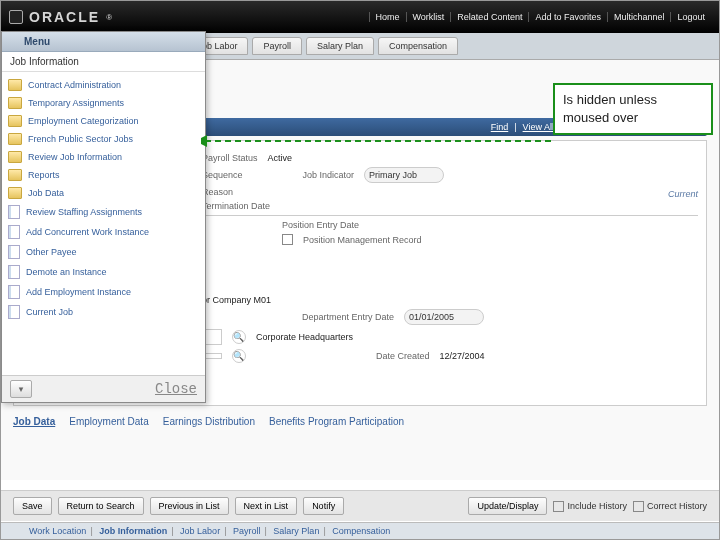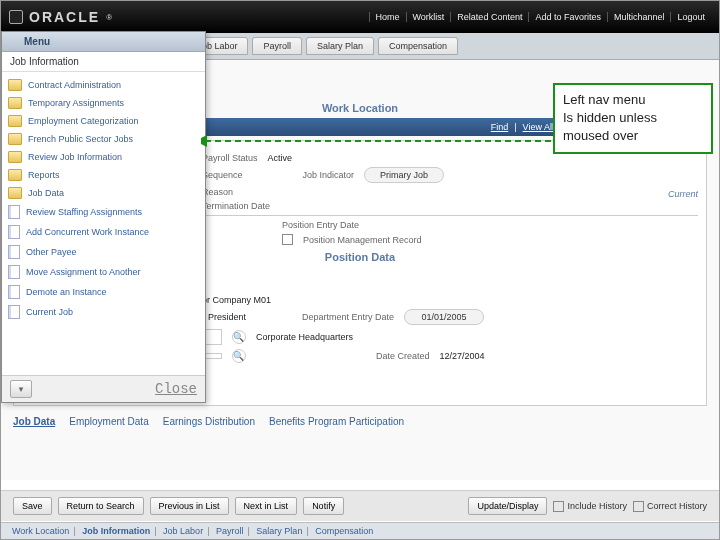--- a/index.html
+++ b/index.html
@@ -10,21 +10,21 @@
   .logo-bug { width: 14px; height: 14px; border: 1px solid #aaa; border-radius: 2px; background: #222; }
   .oracle-word { color: #d6d6d6; font-size: 14px; font-weight: bold; letter-spacing: 2px; font-family: "Trebuchet MS", sans-serif; }
   .reg { color: #d6d6d6; font-size: 8px; vertical-align: super; }
   .topnav { display: flex; }
   .topnav a { color: #eee; font-size: 9px; border-left: 1px solid #555; padding: 0 6px; text-decoration: none; }
 
   .tabs { display: flex; gap: 4px; padding: 4px 8px; background: #cfd6dc; border-bottom: 1px solid #aaa; }
   .tab { background: linear-gradient(#f6f6f6,#e2e2e2); border: 1px solid #aaa; border-radius: 3px 3px 0 0; padding: 3px 10px; font-size: 9px; }
   .tab.active { background: #fff; font-weight: bold; }
 
-  .content { position: relative; padding: 8px 12px 80px 12px; height: 420px; overflow: hidden; background: #f9f9f9; text-align: center; }
+  .content { position: relative; padding: 8px 12px 80px 12px; height: 420px; overflow: hidden; background: #f9f9f9; }
 
   .section-title { font-size: 11px; color: #5b7aa5; font-weight: bold; margin: 6px 0 4px 0; }
   .hr { border-top: 1px solid #ccc; margin: 4px 0; }
 
   .grid-bar { display: flex; justify-content: flex-end; gap: 6px; align-items: center; background: linear-gradient(#3f6aa0,#2b4d78); color: #fff; padding: 3px 6px; font-size: 9px; border-radius: 2px; }
   .grid-bar span, .grid-bar a { color: #fff; }
   .arrow-btn { width: 12px; height: 12px; background: #e6e6e6; color: #333; display: inline-flex; align-items: center; justify-content: center; border: 1px solid #888; font-size: 8px; }
 
   .form-area { background: #fff; border: 1px solid #ccc; padding: 8px; position: relative; margin-top: 4px; }
   .row { display: flex; gap: 10px; align-items: center; margin: 4px 0; }
@@ -41,21 +41,21 @@
   .flag-jp { background: radial-gradient(circle at 50% 50%, #bc002d 0 3px, #fff 3px); }
 
   .sublinks { margin-top: 10px; display: flex; gap: 14px; }
   .sublinks a { color: #355f9b; font-size: 10px; text-decoration: none; }
   .sublinks a.active { font-weight: bold; text-decoration: underline; }
 
   .action-row { display: flex; gap: 6px; padding: 6px 12px; background: #e7e7e7; border-top: 1px solid #ccc; position: absolute; left: 0; right: 0; bottom: 18px; }
   .btn { background: linear-gradient(#fdfdfd,#e3e3e3); border: 1px solid #aaa; border-radius: 2px; padding: 3px 8px; font-size: 9px; }
   .chk-inline { display: flex; align-items: center; gap: 3px; font-size: 9px; }
 
-  .crumbs { position: absolute; left: 0; right: 0; bottom: 0; background: #dde3e9; padding: 3px 11px; font-size: 9px; color: #355f9b; border-top: 1px solid #bbb; }
+  .crumbs { position: absolute; left: 0; right: 0; bottom: 0; background: #dde3e9; padding: 3px 28px; font-size: 9px; color: #355f9b; border-top: 1px solid #bbb; }
   .crumbs a { color: #355f9b; text-decoration: none; }
   .crumbs span.sep { color: #888; margin: 0 4px; }
 
   
   .flyout { position: absolute; top: 30px; left: 0; width: 205px; height: 372px; background: #fff; border: 1px solid #8a8a8a; box-shadow: 2px 2px 6px rgba(0,0,0,.25); z-index: 20; display: flex; flex-direction: column; }
   .flyout-head { background: linear-gradient(#d5dfe9,#b6c3d1); padding: 4px 22px; font-weight: bold; font-size: 10px; color: #2f4a6c; border-bottom: 1px solid #9ab; }
   .flyout-sub { padding: 4px 8px; font-size: 10px; color: #333; border-bottom: 1px solid #ddd; }
   .flyout-list { flex: 1; overflow: hidden; padding: 4px 0; }
   .fly-item { display: flex; align-items: center; gap: 6px; padding: 3px 20px 3px 22px; font-size: 9px; color: #355f9b; cursor: pointer; }
   .fly-item.folder::before { content: ""; width: 12px; height: 10px; background: linear-gradient(#ffe9a8,#e6c45e); border: 1px solid #c9a73f; border-radius: 1px; display: inline-block; margin-left: -16px; }
@@ -259,39 +259,38 @@
       <div class="fly-item folder">Contract Administration</div>
       <div class="fly-item folder">Temporary Assignments</div>
       <div class="fly-item folder">Employment Categorization</div>
       <div class="fly-item folder">French Public Sector Jobs</div>
       <div class="fly-item folder">Review Job Information</div>
       <div class="fly-item folder">Reports</div>
       <div class="fly-item folder">Job Data</div>
       <div class="fly-item doc">Review Staffing Assignments</div>
       <div class="fly-item doc">Add Concurrent Work Instance</div>
       <div class="fly-item doc">Other Payee</div>
-      <div class="fly-item doc">Move Assignment to Another</div>
       <div class="fly-item doc">Demote an Instance</div>
+      <div class="fly-item doc">Add Employment Instance</div>
       <div class="fly-item doc">Current Job</div>
 
     </div>
     <div class="flyout-foot">
       <div class="foot-dd">▾</div>
       <a href="#" class="close-link">Close</a>
     </div>
   </div>
 
   <svg class="annot-arrow" viewBox="0 0 350 20">
     <defs>
       <marker id="ah" viewBox="0 0 10 10" refX="1" refY="5" markerWidth="6" markerHeight="6" orient="auto-start-reverse">
         <path d="M 0 0 L 10 5 L 0 10 z" fill="#1a8f1a"></path>
       </marker>
     </defs>
     <line x1="350" y1="10" x2="5" y2="10" stroke="#1a8f1a" stroke-width="2" stroke-dasharray="6 4" marker-end="url(#ah)"></line>
   </svg>
 
   <div class="callout">
-    <div>Left nav menu</div>
     <div>Is hidden unless</div>
     <div>moused over</div>
   </div>
 
 </div>
 
 </body></html>

